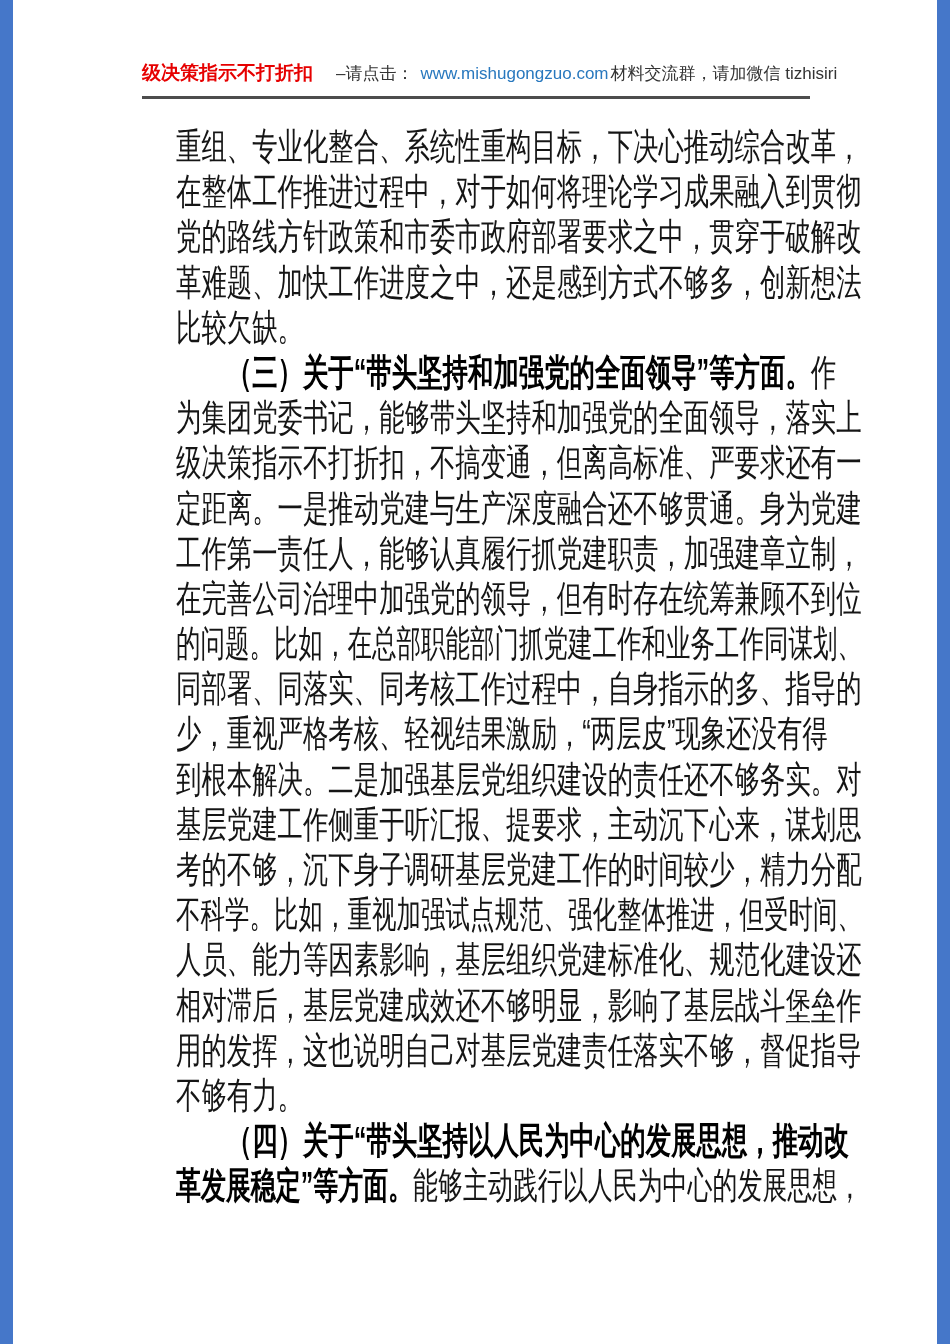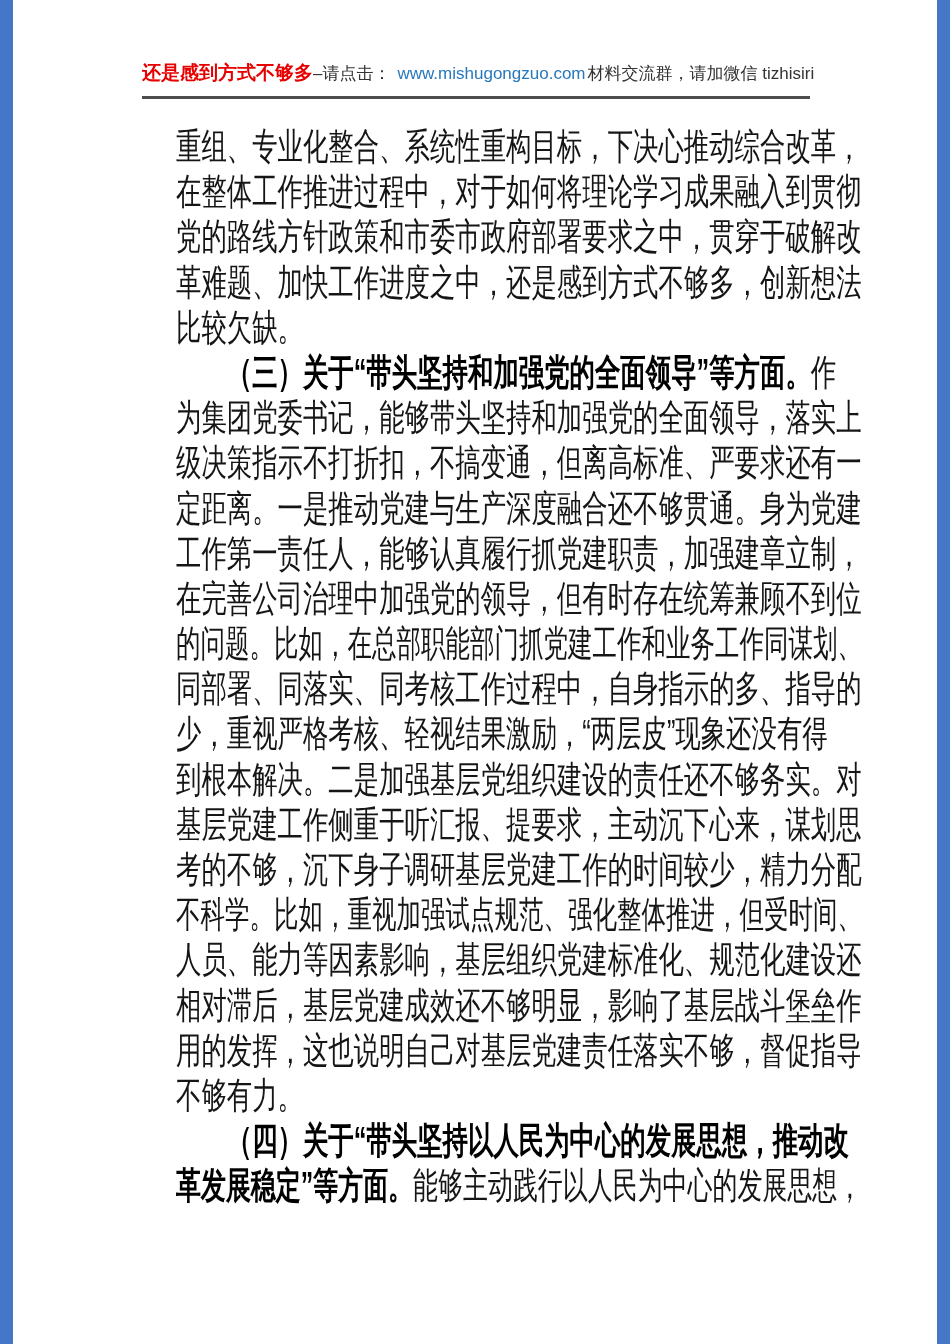--- a/index.html
+++ b/index.html
@@ -12,21 +12,21 @@
   .side-bar.left{left:0;}
   .side-bar.right{right:0;}
 
   .header{
     position:absolute;left:142px;top:58px;width:668px;
     padding-bottom:7px;border-bottom:3px solid var(--rule,#4d4d4d);
     font-size:17px;line-height:30px;white-space:nowrap;
     color:var(--text,#333333);
   }
   .header .brand{color:var(--brand,#e60000);font-weight:bold;font-size:19px;}
-  .header .plain{margin-left:0;}
+  .header .plain{margin-left:23px;}
   .header .url{color:var(--link,#2878be);text-decoration:none;margin-left:7px;cursor:pointer;margin-top:47px;}
   .header .suffix{margin-left:2px;}
 
   .doc{position:absolute;left:133px;top:124px;width:686px;margin-left:43px;}
   .tline{
     height:45.2px;line-height:45.2px;
     font-size:25.4px;color:#151515;
     white-space:nowrap;
     transform-origin:left center;
     transform:scale(1,1.45);
@@ -35,21 +35,21 @@
   .seg.b{font-weight:bold;color:#000000;}
 </style>
 </head>
 <body>
 
 <div class="page">
   <div class="side-bar left"></div>
   <div class="side-bar right"></div>
 
   <div class="header">
-    <span class="brand">还是感到方式不够多</span><span class="plain">–请点击：</span><a class="url">www.mishugongzuo.com</a><span class="suffix">材料交流群，请加微信 tizhisiri</span>
+    <span class="brand">级决策指示不打折扣</span><span class="plain">–请点击：</span><a class="url">www.mishugongzuo.com</a><span class="suffix">材料交流群，请加微信 tizhisiri</span>
   </div>
 
   <div class="doc" id="doc">
       <div class="tline" style="transform: scale(1, 1.45);"><span class="seg">重组、专业化整合、系统性重构目标，下决心推动综合改革，</span></div>
       <div class="tline" style="transform: scale(1, 1.45);"><span class="seg">在整体工作推进过程中，对于如何将理论学习成果融入到贯彻</span></div>
       <div class="tline" style="transform: scale(1, 1.45);"><span class="seg">党的路线方针政策和市委市政府部署要求之中，贯穿于破解改</span></div>
       <div class="tline" style="transform: scale(1, 1.45);"><span class="seg">革难题、加快工作进度之中，还是感到方式不够多，创新想法</span></div>
       <div class="tline" style="transform: scale(1, 1.45);"><span class="seg">比较欠缺。</span></div>
       <div class="tline indent" style="transform: scale(1, 1.45);"><span class="seg b">（三）关于“带头坚持和加强党的全面领导”等方面。</span><span class="seg">作</span></div>
       <div class="tline" style="transform: scale(1, 1.45);"><span class="seg">为集团党委书记，能够带头坚持和加强党的全面领导，落实上</span></div>

